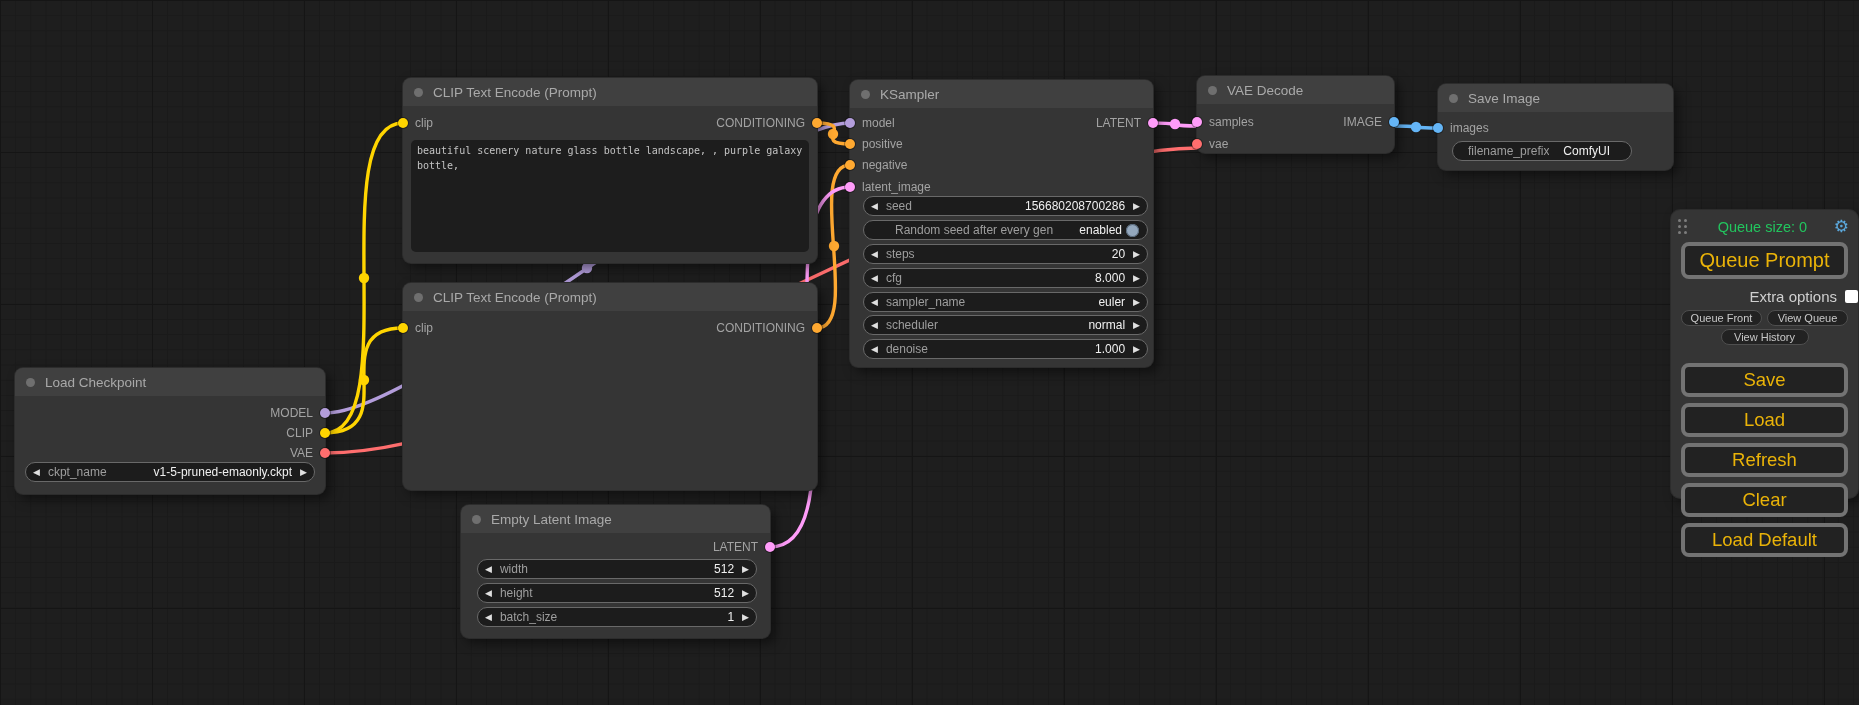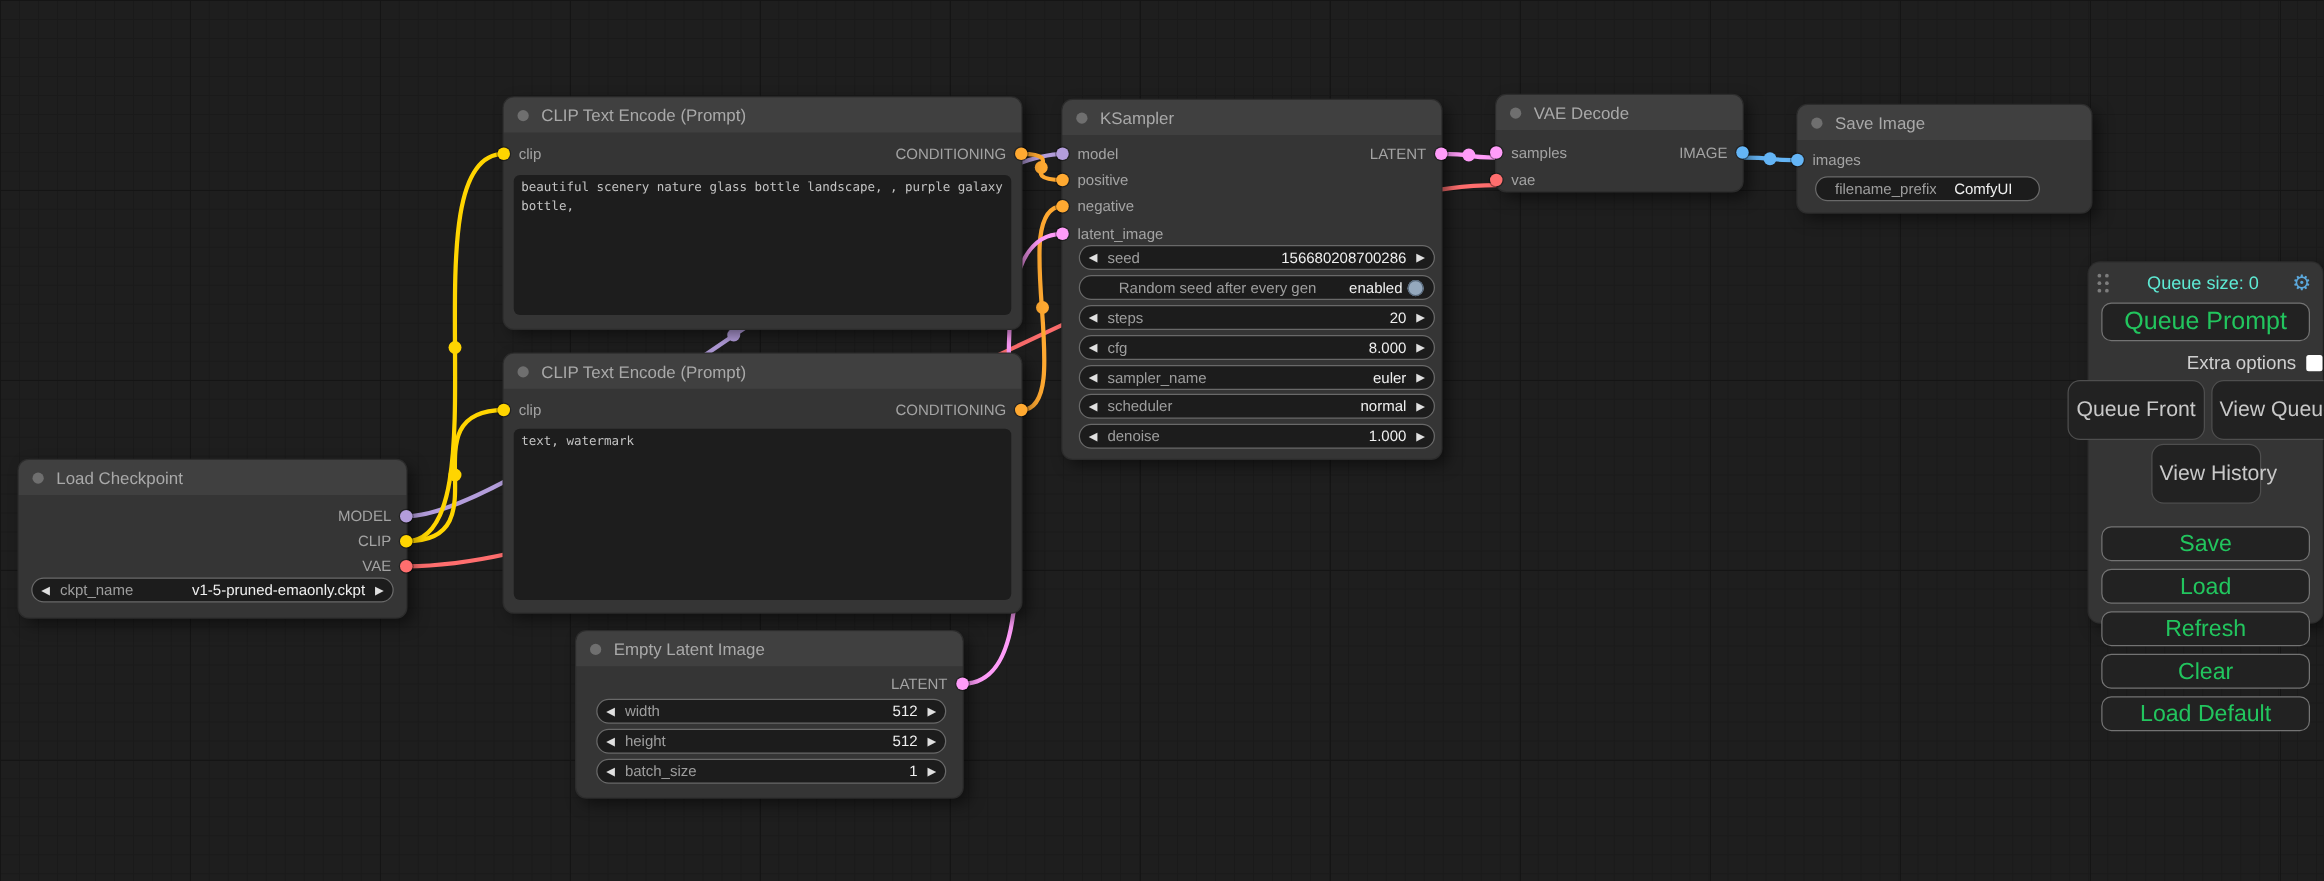--- a/index.html
+++ b/index.html
@@ -51,32 +51,32 @@
 
   
   #queue-panel{
     position:absolute;z-index:3;left:1671px;top:210px;width:187px;height:288px;
     background:#353535;border-radius:9px;box-shadow:0 0 0 1px #2c2c2c,5px 5px 12px rgba(0,0,0,.5);
     box-sizing:border-box;
   }
   .qheader{display:flex;align-items:center;padding:8px 9px 2px 7px;}
   .qhandle{display:grid;grid-template-columns:repeat(2,3px);gap:3px;margin-right:4px;cursor:move;}
   .qhandle i{width:3px;height:3px;border-radius:50%;background:#7d7d7d;}
-  .qsize{flex:1;text-align:center;font-size:14.5px;color:#5eead4;}
+  .qsize{flex:1;text-align:center;font-size:14.5px;color:#22c55e;}
   .qgear{font-size:17px;line-height:1;background:none;border:none;padding:0;cursor:pointer;}
-  .qbtn{display:block;background:#222;border:1px solid #737373;border-radius:8px;color:#22c55e;
+  .qbtn{display:block;background:#222;border:4px solid #737373;border-radius:8px;color:#eab308;
         text-align:center;font-family:inherit;cursor:pointer;}
   .qbtn-prompt{margin:5px 10px 9px;width:167px;font-size:20px;padding:3px 0;}
   .qbtn-big{margin:6px 10px;width:167px;font-size:18.5px;padding:2px 0;}
   .extra-row{display:flex;justify-content:flex-end;align-items:center;gap:8px;margin:2px 0 5px;}
   .extra-label{font-size:15px;color:#cfcfcf;}
   .qcheckbox{width:13px;height:13px;background:#fff;border:none;border-radius:2px;padding:0;cursor:pointer;}
   .qsmall-row{display:flex;gap:5px;margin:2px 10px;justify-content:center;}
   .qbtn-small{flex:1;background:#222;border:1px solid #4e4e4e;border-radius:10px;color:#c8c8c8;
-              font-size:17px;padding:13px 6px;font-family:inherit;cursor:pointer;white-space:nowrap;}
+              font-size:11px;padding:1px 6px;font-family:inherit;cursor:pointer;white-space:nowrap;}
   .qbtn-history{flex:none;margin:1px auto 0;display:block;width:88px;}
   .gap{height:10px;}
 </style>
 </head>
 <body>
 
 <div id="canvas">
 
   <svg class="wires" width="1859" height="705">
     <path d="M325,413 C425,413 750,123 850,123" stroke="#B39DDB"></path>
@@ -144,21 +144,20 @@
       <span class="ttext">CLIP Text Encode (Prompt)</span>
     </div>
     <div class="port in" style="top:40px">
       <span class="pdot" style="background: rgb(255, 213, 0);"></span>
       <span class="plabel">clip</span>
     </div>
     <div class="port out" style="top:40px">
       <span class="plabel">CONDITIONING</span>
       <span class="pdot" style="background: rgb(255, 169, 49);"></span>
     </div>
-    <div class="ptext" style="left:8px;top:60px;width:398px;height:137px">text, watermark</div>
   </div>
 
   <div class="node" style="left:850px;top:80px;width:303px;height:287px">
     <div class="ntitle">
       <span class="tdot"></span>
       <span class="ttext">KSampler</span>
     </div>
     <div class="port in" style="top:38px">
       <span class="pdot" style="background: rgb(179, 157, 219);"></span>
       <span class="plabel">model</span>

